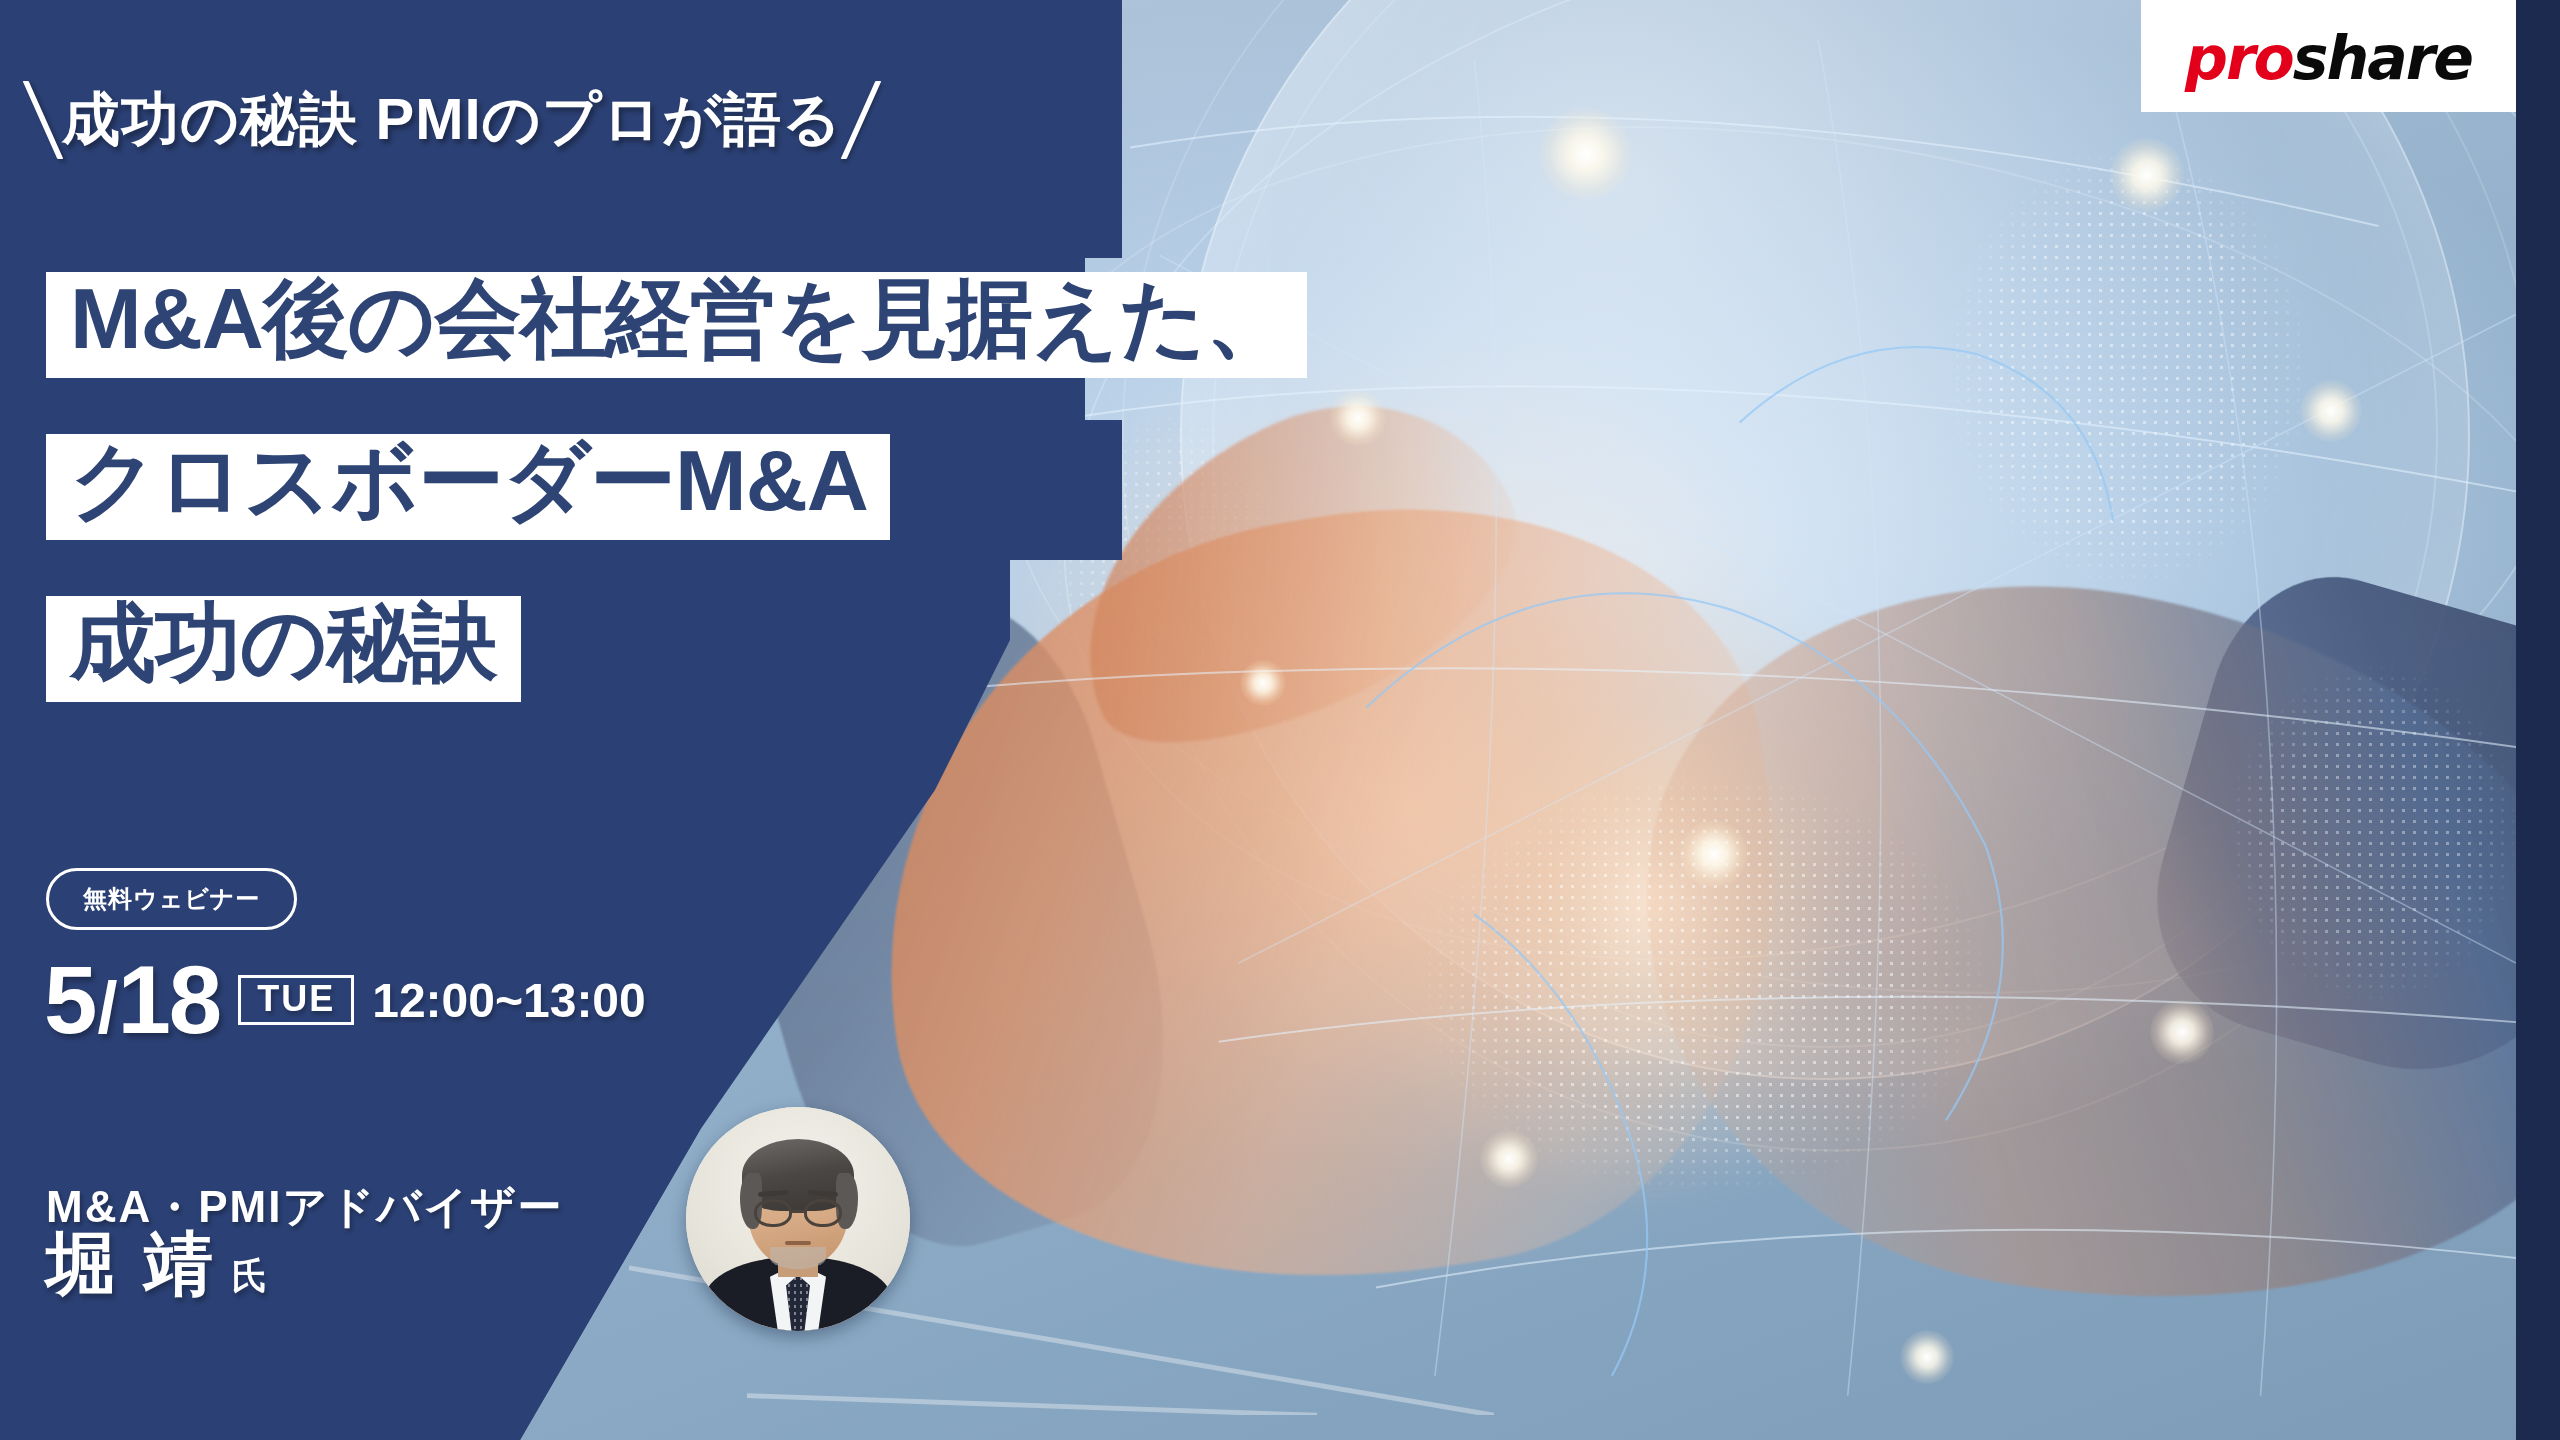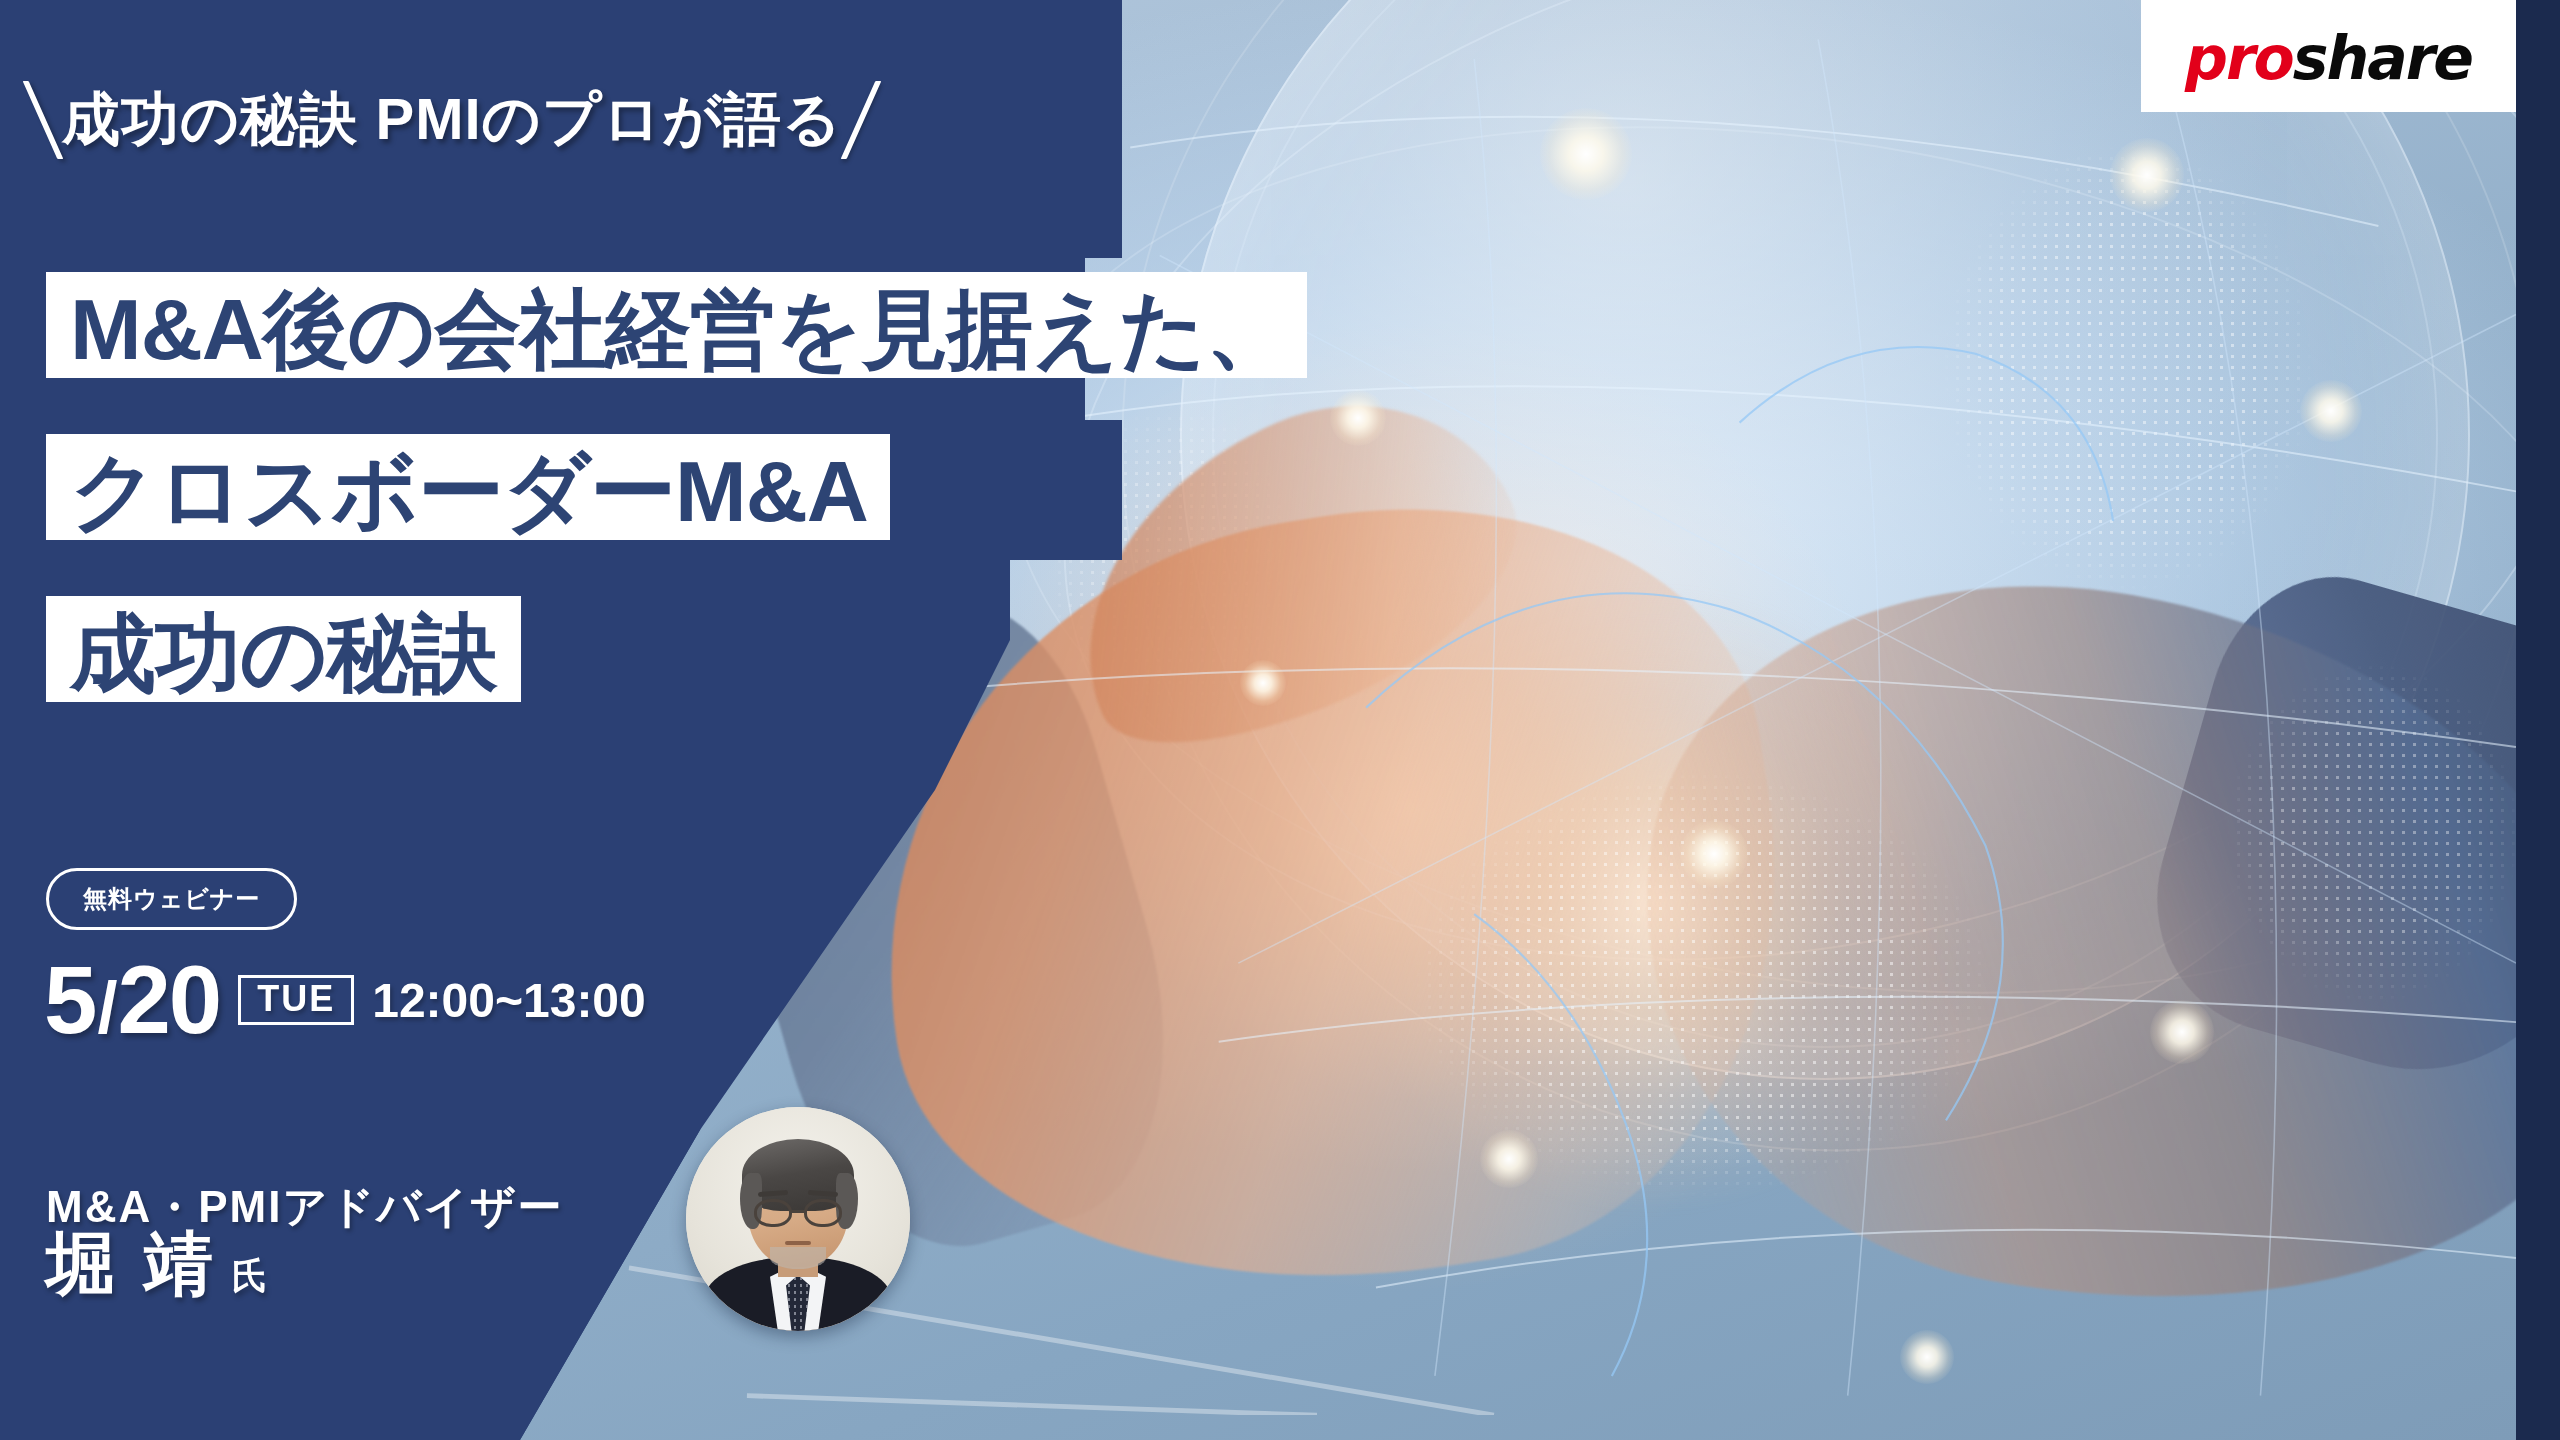--- a/index.html
+++ b/index.html
@@ -132,21 +132,21 @@
          box-shadow:2px 3px 4px rgba(0,0,0,.30);}
   .slash-l{transform:skewX(24deg);}
   .slash-r{transform:skewX(-24deg);}
   .kicker-text{
     color:#ffffff;font-size:58px;font-weight:bold;letter-spacing:1px;white-space:nowrap;
     text-shadow:3px 4px 5px rgba(0,0,0,.35);
   }
 
   
   .tbar{
-    position:absolute;background:#ffffff;display:flex;align-items:flex-start;
+    position:absolute;background:#ffffff;display:flex;align-items:flex-end;
     color:#2d4474;font-weight:bold;white-space:nowrap;
   }
   .tbar span{display:block;}
   .t1{left:46px;top:272px;height:106px;padding:0 16px 0 24px;font-size:86px;letter-spacing:-1px;}
   .t2{left:46px;top:434px;height:106px;padding:0 22px 0 24px;font-size:86px;letter-spacing:-1px;}
   .t3{left:46px;top:596px;height:106px;padding:0 24px 0 24px;font-size:86px;letter-spacing:-1px;}
 
   
   .pill{
     position:absolute;left:46px;top:868px;height:62px;padding:0 34px;
@@ -309,21 +309,21 @@
   </div>
 
   <div class="pill">
     <span>無料ウェビナー</span>
   </div>
 
   <div class="daterow">
     <div class="bigdate">
       <span>5</span>
       <span class="sl">/</span>
-      <span>20</span>
+      <span>18</span>
     </div>
     <div class="dow">TUE</div>
     <div class="timetxt">12:00~13:00</div>
   </div>
 
   <div class="sp-title">M&amp;A・PMIアドバイザー</div>
   <div class="sp-name">
     <span>堀 靖</span>
     <span class="suffix">氏</span>
   </div>

